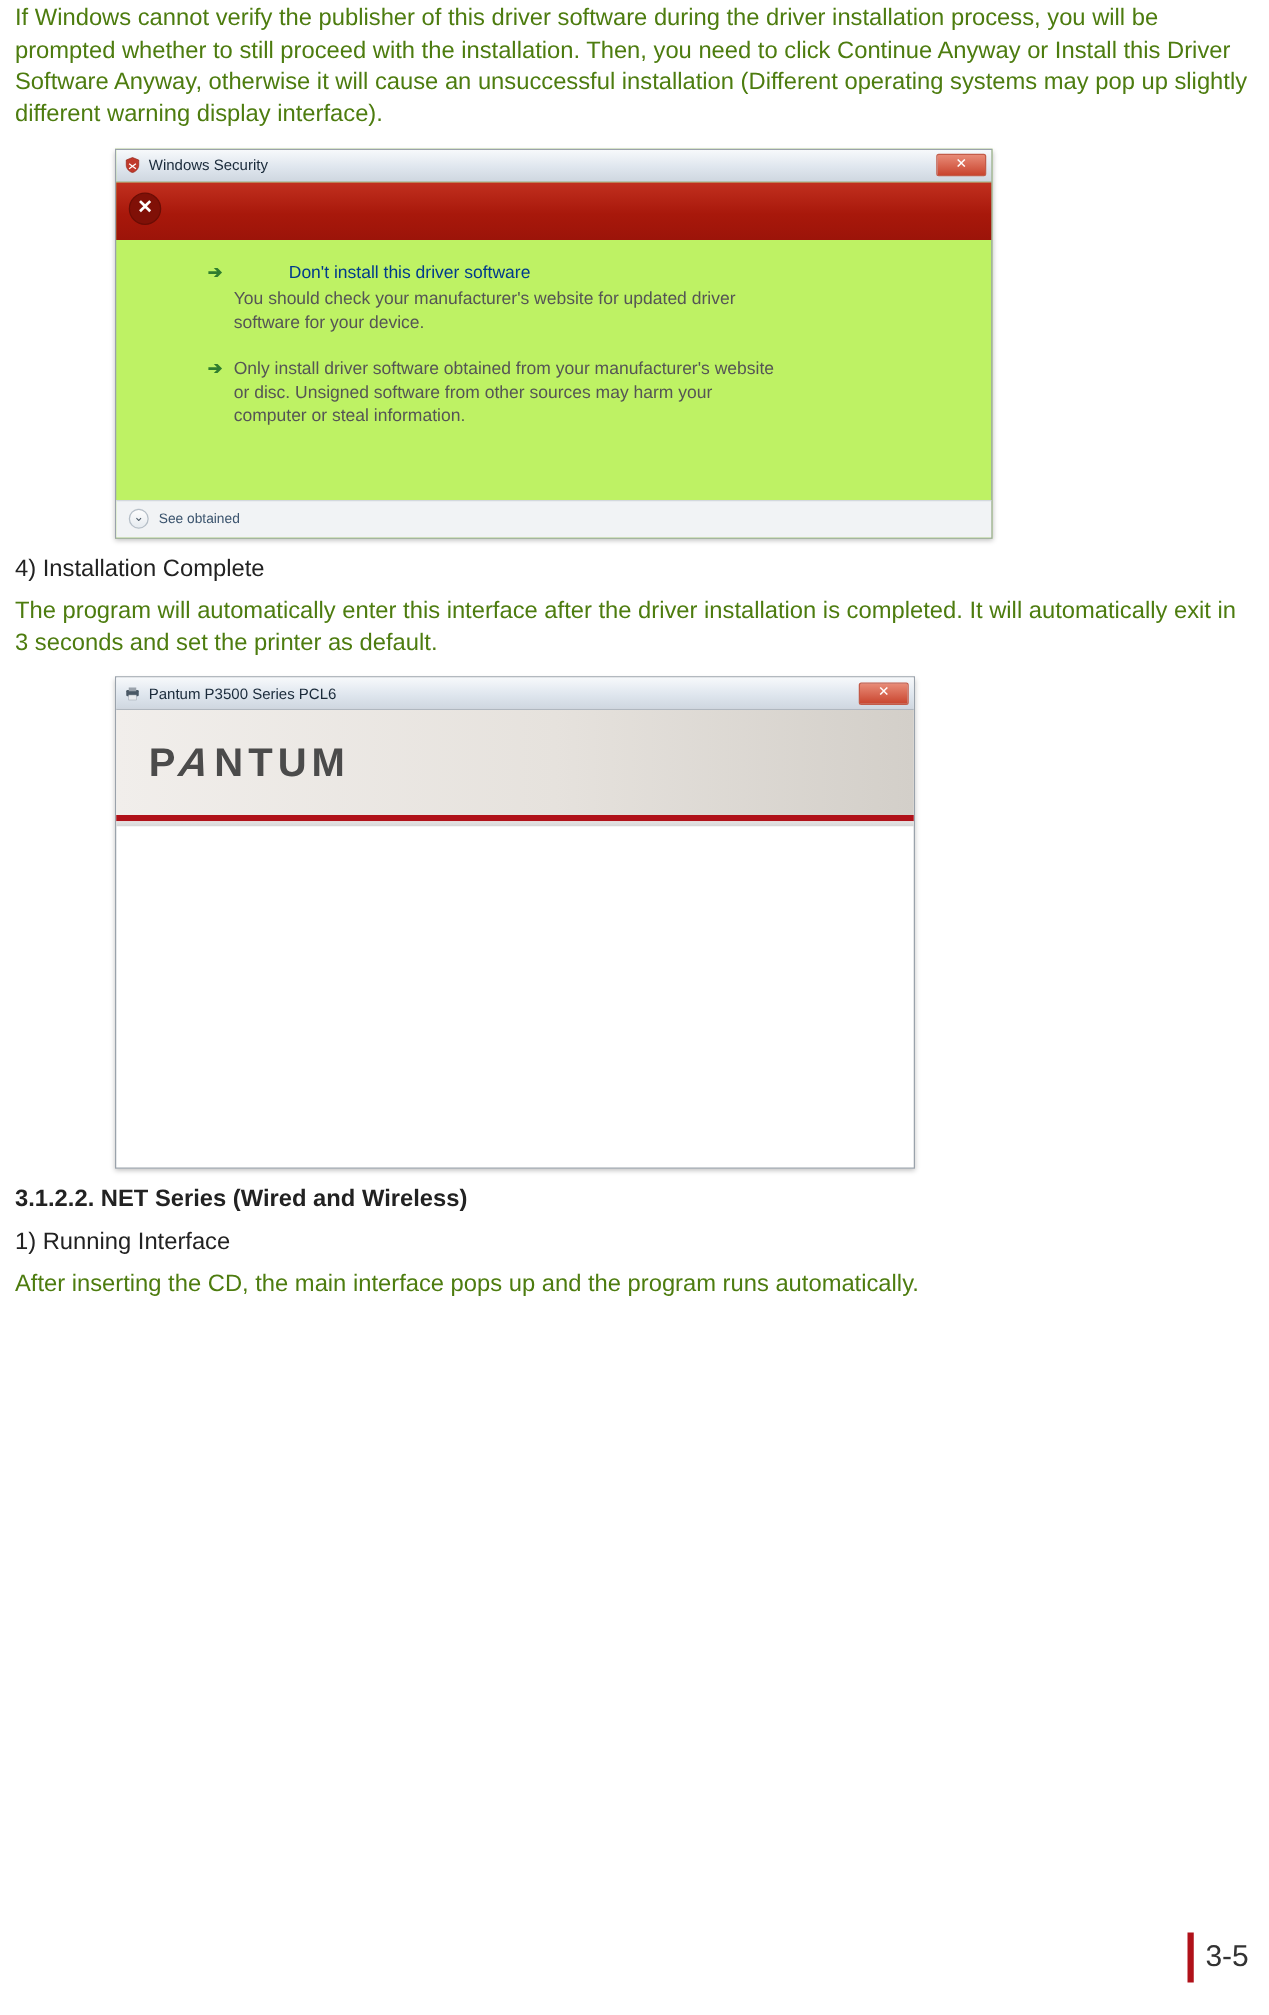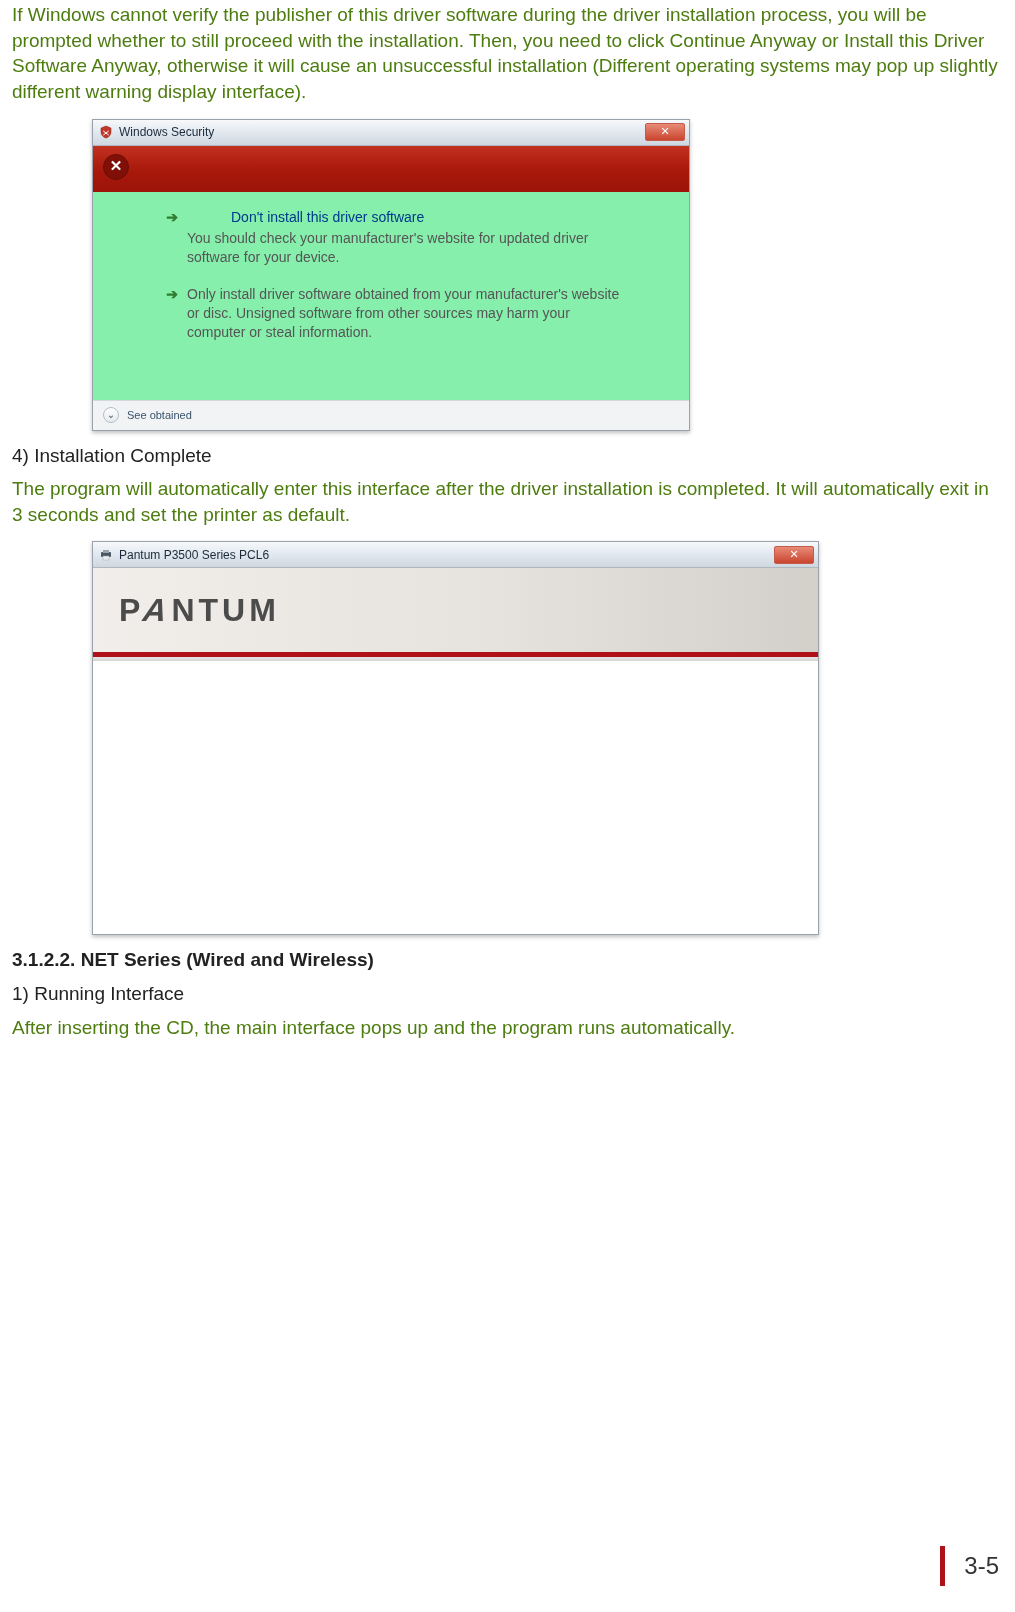--- a/index.html
+++ b/index.html
@@ -12,24 +12,24 @@
     padding: 0 12px 20px 12px;
     line-height: 1.35;
     position: relative;
     min-height: 1612px;
   }
   .para { margin: 2px 0 14px 0; color: #4d7c0f; }
   .figure-wrap { margin: 6px 0 12px 80px; }
 
   
   .ws-dialog {
-    width: 598px;
+    width: 702px;
     height: 312px;
     border: 1px solid #9aa2ab;
-    background: #86efac;
+    background: #bef264;
     box-shadow: 0 2px 4px rgba(0,0,0,.25);
     display: flex;
     flex-direction: column;
     font-size: 13px;
   }
   .ws-titlebar {
     height: 26px;
     background: linear-gradient(#f7f9fb,#dfe6ee 55%,#cfd7e0);
     border-bottom: 1px solid #b0b7bf;
     display: flex;
@@ -94,21 +94,21 @@
     width: 16px; height: 16px;
     border: 1px solid #b5bec7;
     border-radius: 50%;
     background: linear-gradient(#fdfdfd,#e6ebf0);
     display: flex; align-items: center; justify-content: center;
     font-size: 10px; color: #4a5865;
   }
 
   
   .pt-dialog {
-    width: 727px;
+    width: 640px;
     height: 394px;
     border: 1px solid #9aa2ab;
     background: #fff;
     box-shadow: 0 2px 4px rgba(0,0,0,.25);
     display: flex; flex-direction: column;
     font-size: 12px;
   }
   .pt-titlebar {
     height: 26px;
     background: linear-gradient(#f7f9fb,#dfe6ee 55%,#cfd7e0);
@@ -166,21 +166,21 @@
 
   .sec-head { font-weight: bold; margin: 10px 0 8px 0; font-size: 19px; }
   .step { margin: 8px 0 8px 0; font-size: 19px; }
 
   .page-num {
     position: absolute;
     right: 16px;
     bottom: 30px;
     font-size: 24px;
     color: #333;
-    padding-left: 24px;
+    padding-left: 14px;
   }
   .page-num::before {
     content: "";
     position: absolute;
     left: 0; top: -4px; bottom: -4px;
     width: 5px;
     background: #b01119;
   }
 </style>
 </head>

